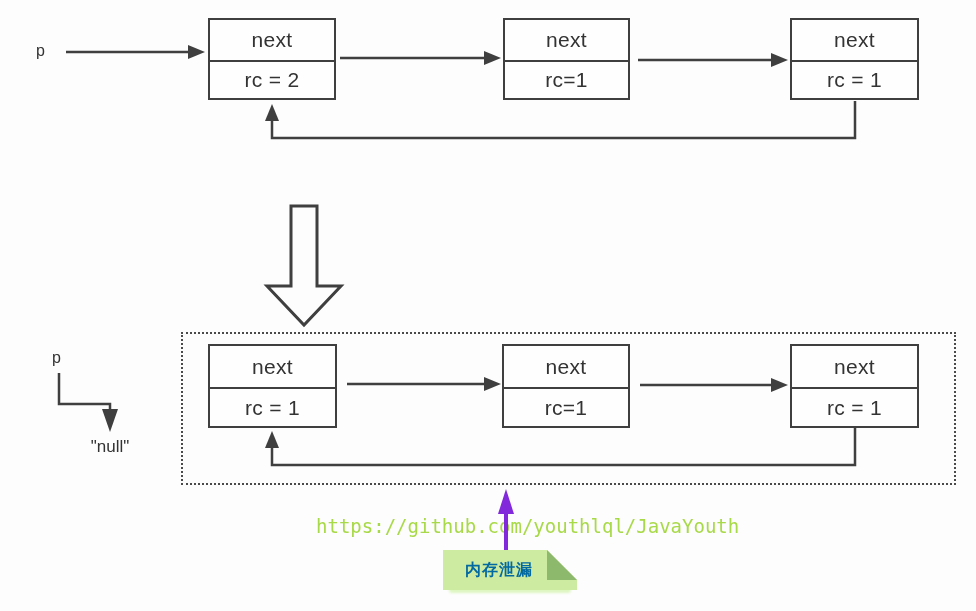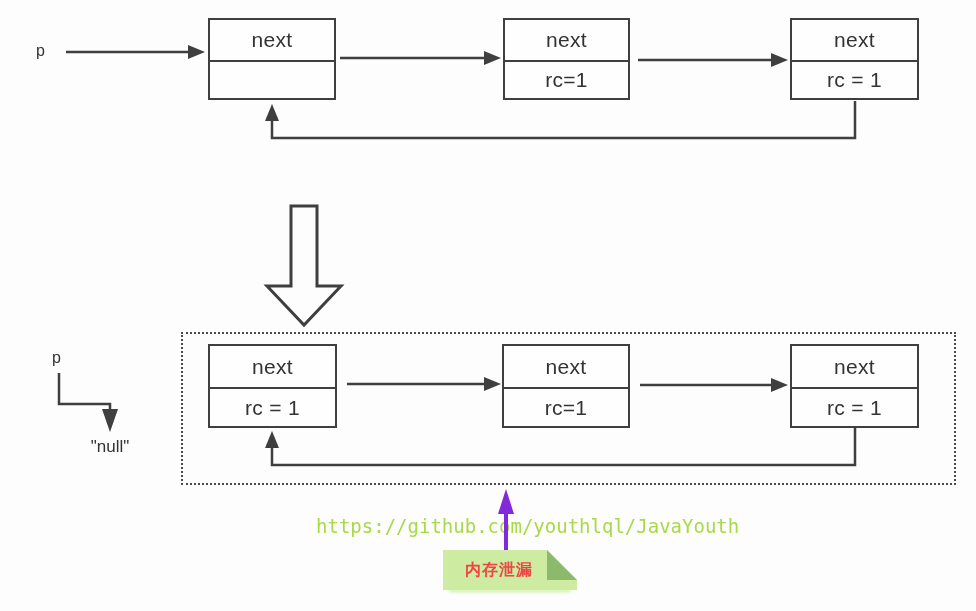--- a/index.html
+++ b/index.html
@@ -45,21 +45,21 @@
   .purple-layer polygon{fill:#8229db;}
 
   .note-layer{position:absolute;left:443px;top:550px;z-index:5;}
   .note-shadow{
     position:absolute;left:449px;top:586px;width:122px;height:7px;z-index:4;
     background:#def6c2;border-radius:3px;filter:blur(1px);
   }
   .note-label{
     position:absolute;left:443px;top:550px;width:112px;height:40px;z-index:6;
     display:flex;align-items:center;justify-content:center;
-    font-size:16px;font-weight:bold;color:#ef4444;letter-spacing:1px;
+    font-size:16px;font-weight:bold;color:#0369a1;letter-spacing:1px;
   }
 </style>
 </head>
 <body>
 
 <div class="canvas">
 
   <div class="dotted-region"></div>
 
   <svg class="lines" width="976" height="611" viewBox="0 0 976 611">
@@ -106,20 +106,21 @@
     <g>
       <polyline points="855,428 855,465 272,465 272,448"></polyline>
       <polygon points="272,431 265,448 279,448"></polygon>
     </g>
   </svg>
 
   <div class="ptr-label" style="left:36px;top:42px;">p</div>
 
   <div class="node" style="left:208px;top:18px;width:128px;height:82px;">
     <div class="cell cell-top">next</div>
+    <div class="cell cell-bottom">rc = 2</div>
   </div>
   <div class="node" style="left:503px;top:18px;width:127px;height:82px;">
     <div class="cell cell-top">next</div>
     <div class="cell cell-bottom">rc=1</div>
   </div>
   <div class="node" style="left:790px;top:18px;width:129px;height:82px;">
     <div class="cell cell-top">next</div>
     <div class="cell cell-bottom">rc = 1</div>
   </div>
 

